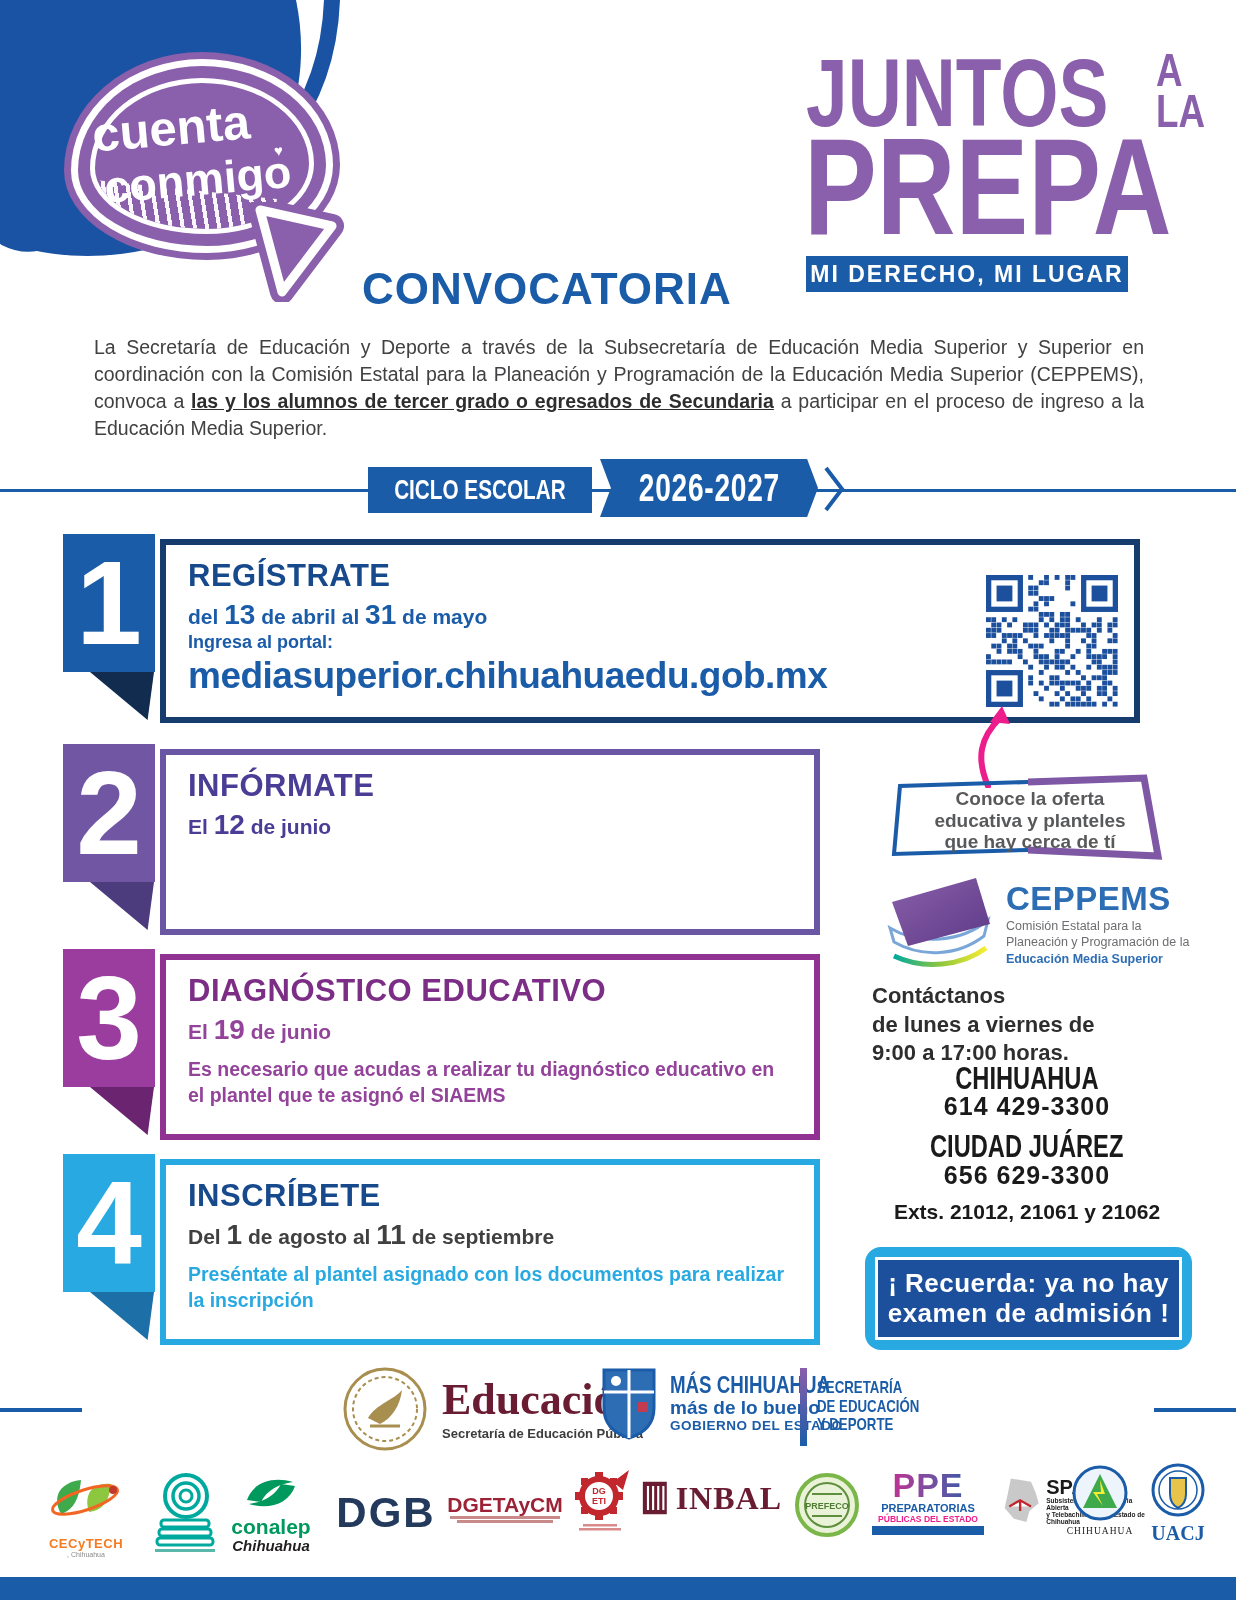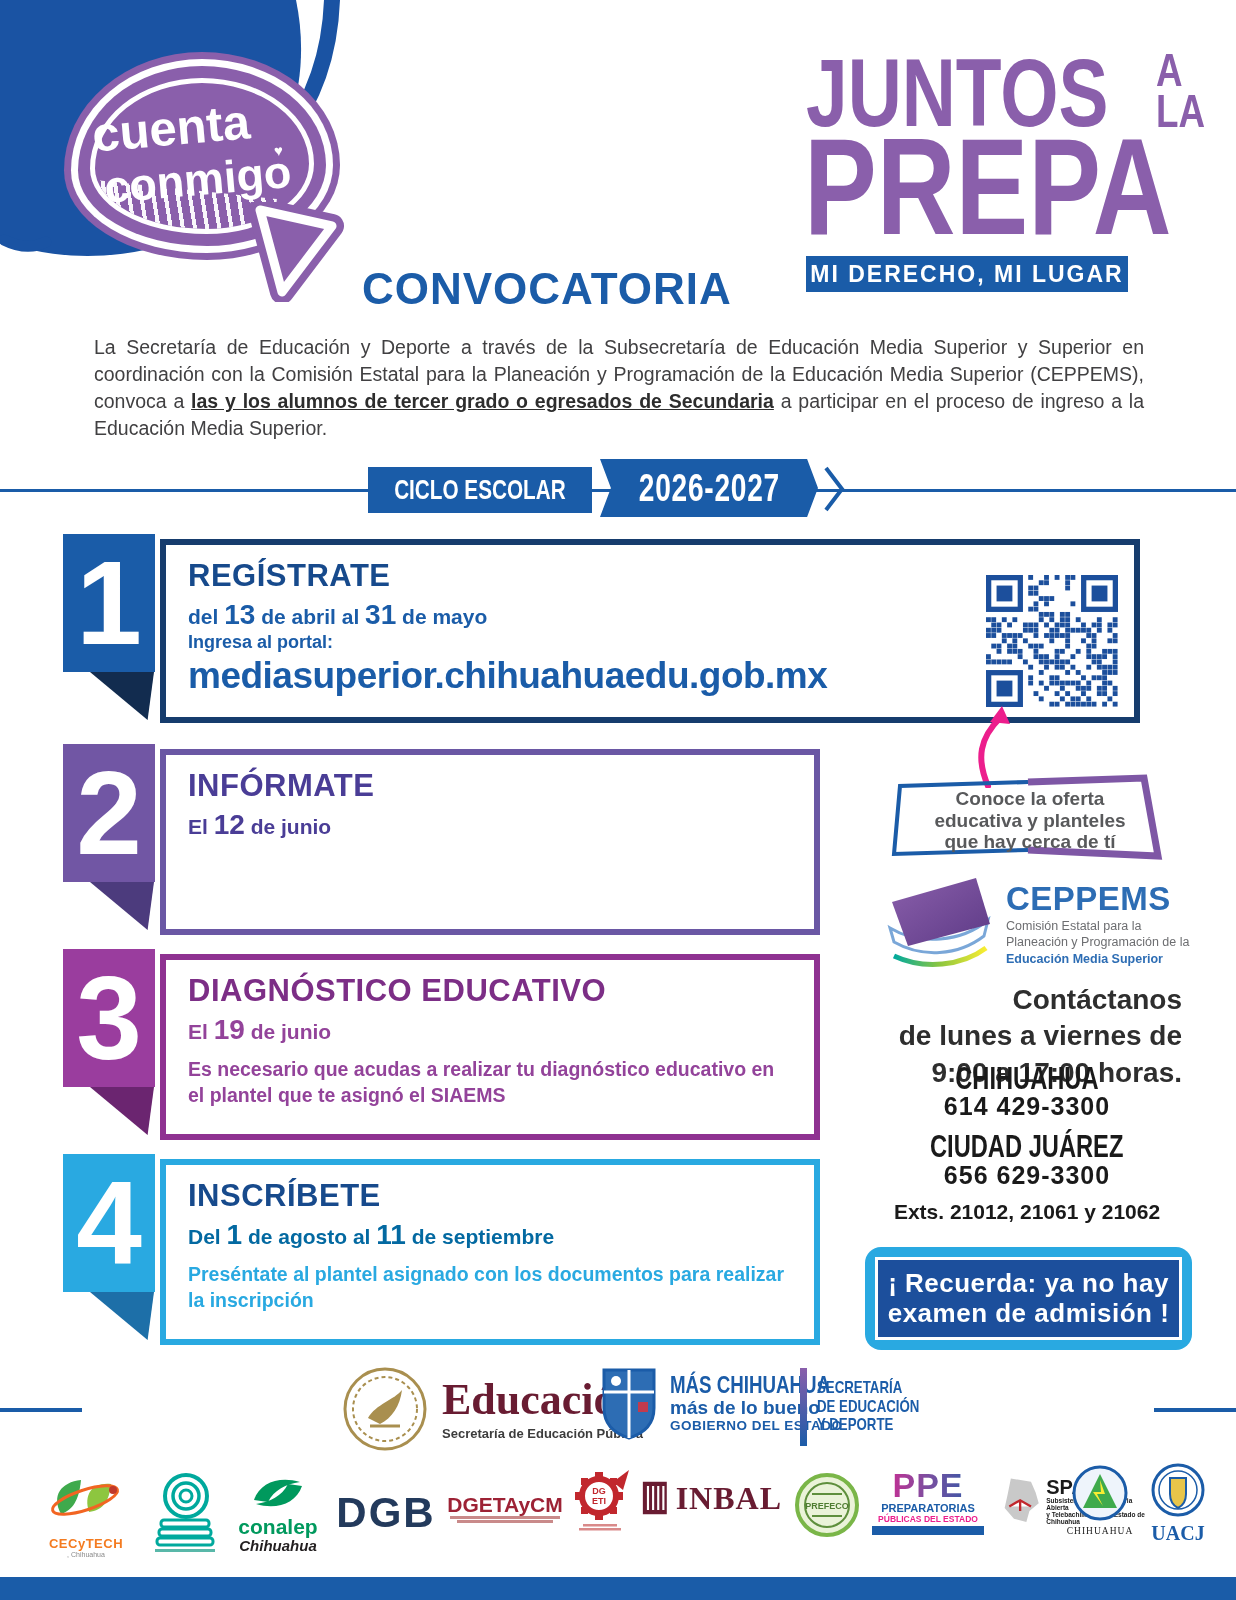--- a/index.html
+++ b/index.html
@@ -45,30 +45,30 @@
   .portal{margin-top:1px;font-size:18px;font-weight:700;}
   .url{margin-top:2px;font-size:37px;font-weight:800;letter-spacing:-.5px;}
   .s2 .badge{background:#7156a4;} .s2 .fold{background:#4c3b7d;}
   .s2 .panel{border:6px solid #6a57a4;width:660px;height:186px;}
   .s2 .stitle{color:#4a3d96;} .s2 .sdate{color:#4a3d96;} .s2 .sbody{color:#5a4aa0;}
   .s3 .badge{background:#9a3d9e;} .s3 .fold{background:#6b2570;}
   .s3 .panel{border:6px solid #8f3291;width:660px;height:186px;}
   .s3 .stitle{color:#7c2e86;} .s3 .sdate{color:#93439a;} .s3 .sbody{color:#93439a;}
   .s4 .badge{background:#29a9e1;} .s4 .fold{background:#1d6fa8;}
   .s4 .panel{border:6px solid #29a9e1;width:660px;height:186px;}
-  .s4 .stitle{color:#174a8c;} .s4 .sdate{color:#0369a1;} .s4 .sbody{color:#29a9e1;}
+  .s4 .stitle{color:#174a8c;} .s4 .sdate{color:#404040;} .s4 .sbody{color:#29a9e1;}
 
   
   .qr-wrap{position:absolute;right:16px;top:30px;width:132px;height:132px;}
   .conoce-text{left:912px;top:788px;width:236px;text-align:center;font-size:19px;font-weight:800;
       color:#58595b;line-height:1.14;}
   .ceppems-name{font-size:33px;font-weight:800;color:#2d6db4;letter-spacing:.5px;}
   .ceppems-sub{font-size:12.5px;color:#6d6e71;line-height:1.3;}
   .ceppems-sub3{font-size:12.5px;font-weight:700;color:#2d6db4;line-height:1.3;}
-  .contact{left:872px;top:982px;width:310px;text-align:right;font-size:28px;font-weight:800;color:#2e2e2e;line-height:1.3;}
+  .contact{left:872px;top:982px;width:310px;text-align:left;font-size:22px;font-weight:800;color:#2e2e2e;line-height:1.3;}
   .city{left:872px;width:310px;text-align:center;font-size:32px;font-weight:800;color:#1a1a1a;}
   .phone{left:872px;width:310px;text-align:center;font-size:25px;font-weight:800;color:#1a1a1a;letter-spacing:1px;}
   .exts{left:862px;top:1200px;width:330px;text-align:center;font-size:21px;font-weight:800;color:#1a1a1a;}
   .stamp{left:865px;top:1247px;width:327px;height:103px;background:#29a9e1;border-radius:16px;
      box-sizing:border-box;padding:10px;}
   .stamp-inner{width:100%;height:100%;background:#1c4f9c;border:3px solid #fff;border-radius:0;
      box-sizing:border-box;display:flex;flex-direction:column;align-items:center;justify-content:center;
      color:#fff;font-size:26px;font-weight:800;line-height:1.15;letter-spacing:.5px;}
 
   
@@ -522,21 +522,21 @@
       <circle cx="37" cy="26" r="21" fill="none" stroke="#00a99d" stroke-width="4"></circle>
       <circle cx="37" cy="26" r="13" fill="none" stroke="#00a99d" stroke-width="3.5"></circle>
       <circle cx="37" cy="26" r="6" fill="none" stroke="#00a99d" stroke-width="3"></circle>
       <rect x="12" y="50" width="48" height="7" rx="3" fill="none" stroke="#00a99d" stroke-width="3"></rect>
       <rect x="10" y="59" width="52" height="7" rx="3" fill="none" stroke="#00a99d" stroke-width="3"></rect>
       <rect x="8" y="68" width="56" height="7" rx="3" fill="none" stroke="#00a99d" stroke-width="3"></rect>
       <rect x="6" y="79" width="60" height="3" fill="#59b8a9"></rect>
     </svg>
   </div>
 
-  <div class="pl" style="left:230px;top:1474px;width:96px">
+  <div class="pl" style="left:223px;top:1474px;width:96px">
     <svg width="56" height="38" viewBox="0 0 56 38">
       <path d="M4 26 C10 8 30 2 50 8 C36 10 24 16 18 28 Z" fill="#00995d"></path>
       <path d="M52 12 C46 30 26 36 6 30 C20 28 32 22 38 10 Z" fill="#00995d"></path>
     </svg>
     <div class="nm" style="font-size:21px;color:#00995d;line-height:1">conalep</div>
     <div class="nm" style="font-size:15px;color:#231f20;font-style:italic">Chihuahua</div>
   </div>
 
   <div class="pl" style="left:336px;top:1492px;width:100px">
     <div class="nm" style="font-size:42px;color:#233a5c;letter-spacing:2px;line-height:1">DGB</div>

